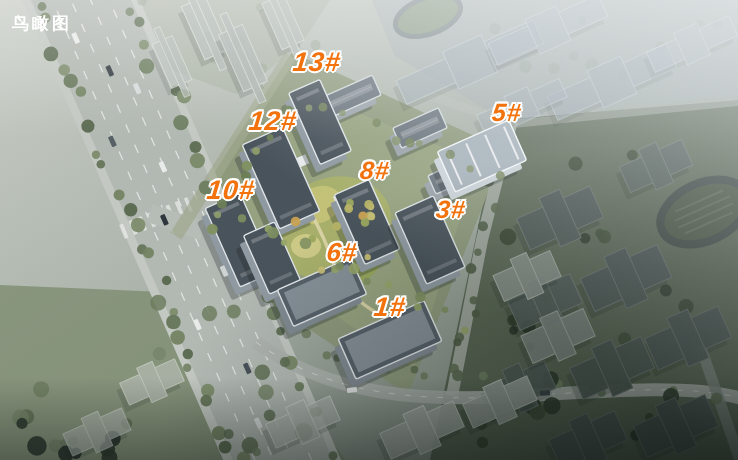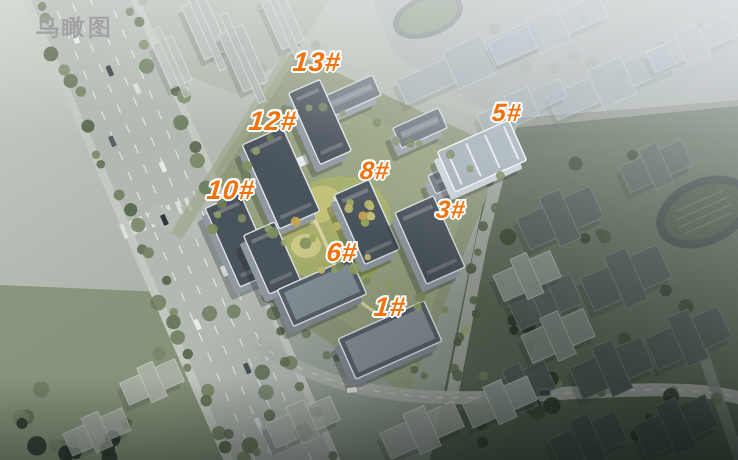--- a/index.html
+++ b/index.html
@@ -1,20 +1,20 @@
 <!DOCTYPE html>
 <html><head>
 <meta charset="utf-8">
 <style>
   html,body{margin:0;padding:0;background:#222;}
   #stage{position:relative;width:738px;height:460px;overflow:hidden;
          font-family:"Liberation Sans","DejaVu Sans",sans-serif;}
   #stage svg{position:absolute;left:0;top:0;}
-  .view-title{position:absolute;left:12px;top:12px;font-size:23px;font-weight:700;
-    color:#a3a3a3;letter-spacing:3px;z-index:5;margin-left:24px;}
+  .view-title{position:absolute;left:12px;top:12px;font-size:17px;font-weight:700;
+    color:#ffffff;letter-spacing:3px;z-index:5;}
   .bld-label{position:absolute;transform:translate(-50%,-50%) skewX(-6deg);
     font-weight:800;font-style:italic;color:#f2720e;letter-spacing:1px;z-index:5;
     text-shadow:2px 0 0 #fff,-2px 0 0 #fff,0 2px 0 #fff,0 -2px 0 #fff,
       1.5px 1.5px 0 #fff,-1.5px 1.5px 0 #fff,1.5px -1.5px 0 #fff,-1.5px -1.5px 0 #fff;}
 </style>
 </head>
 <body>
 
 <div id="stage">
 <svg id="scene" width="738" height="460" viewBox="0 0 738 460">

